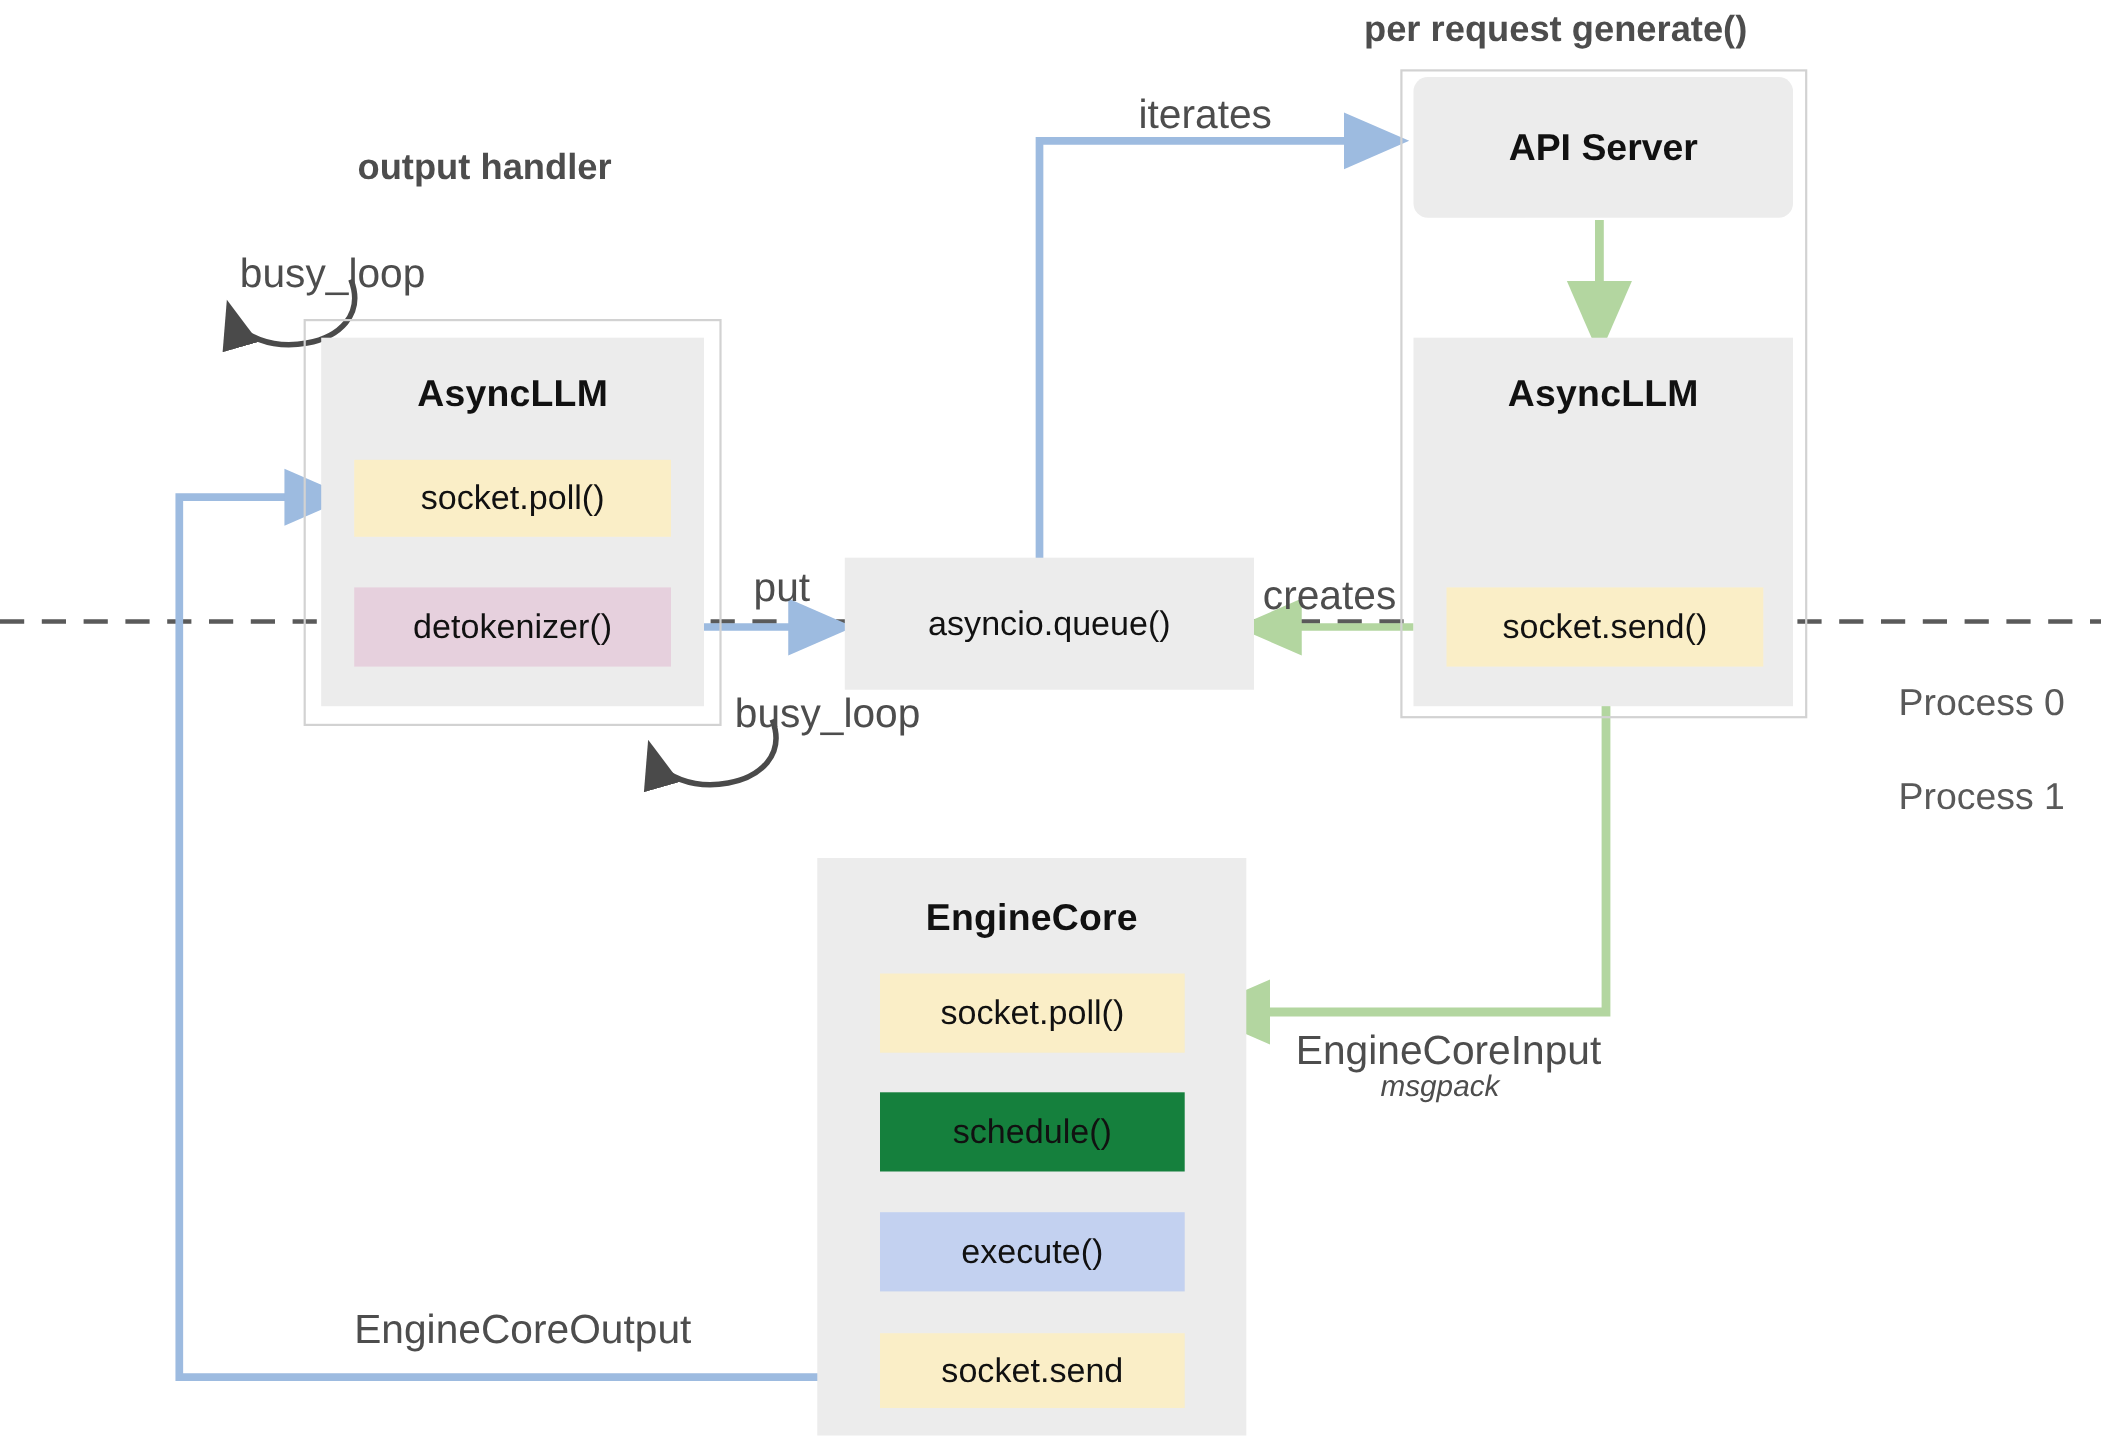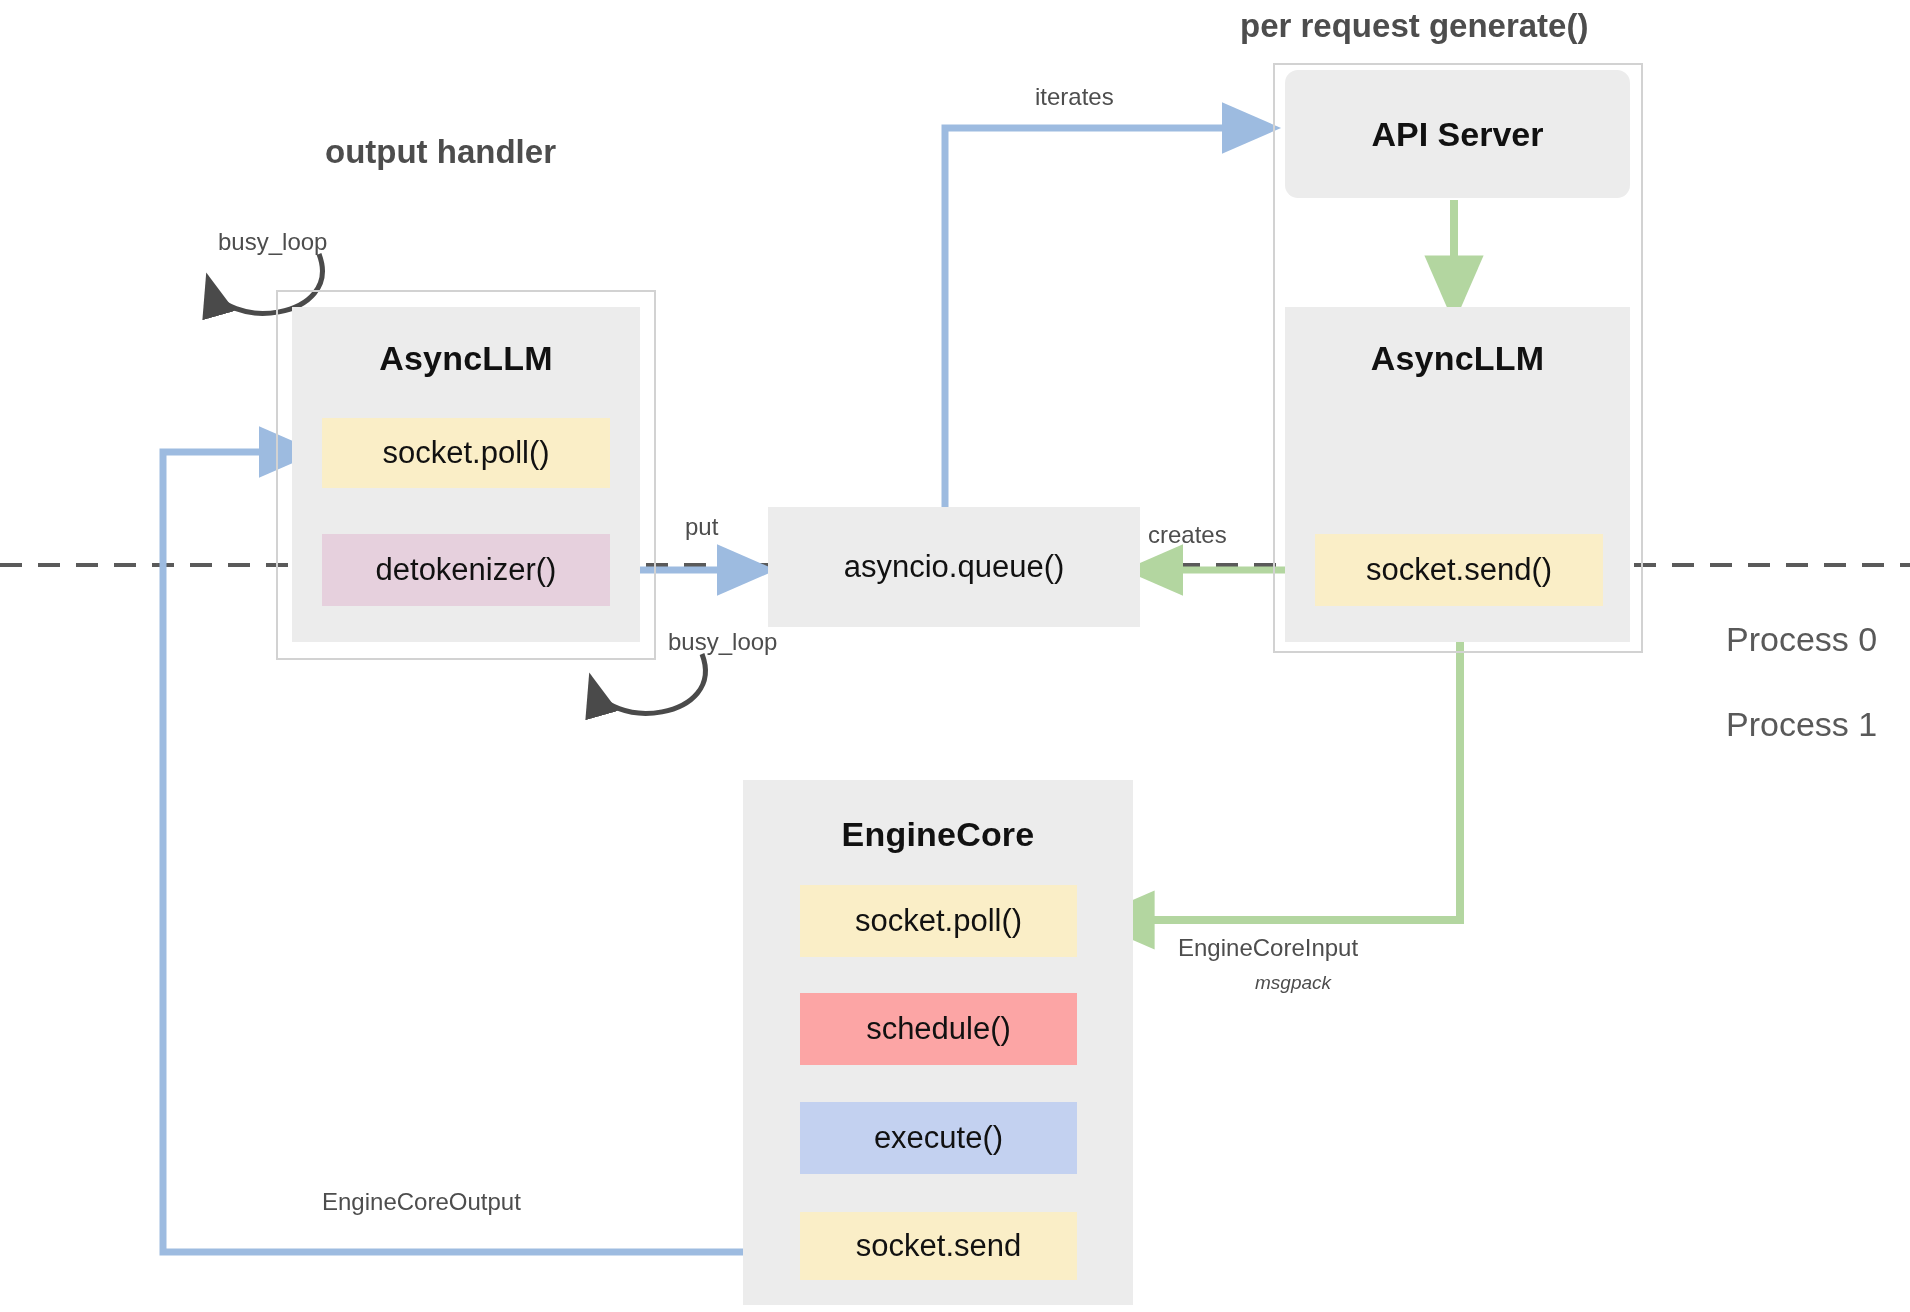--- a/index.html
+++ b/index.html
@@ -71,26 +71,26 @@
   
   .section-heading {
     position: absolute;
     font-weight: bold;
     font-size: 33px;
     color: #4d4d4d;
     white-space: nowrap;
   }
   .edge-label {
     position: absolute;
-    font-size: 24px;
+    font-size: 37px;
     color: #4d4d4d;
     white-space: nowrap;
   }
   .edge-label.small-italic {
-    font-size: 19px;
+    font-size: 27px;
     font-style: italic;
   }
   .process-label {
     position: absolute;
     font-size: 34px;
     color: #595959;
     white-space: nowrap;
   }
 </style>
 </head>
@@ -181,21 +181,21 @@
   <div class="unit-box" style="left:743px; top:780px; width:390px; height:525px;">
     <div class="unit-title" style="top:35px;">EngineCore</div>
   </div>
 
   <div class="edge-label" style="left:668px; top:628px;">busy_loop</div>
 
   <div class="method-box" style="left:800px; top:885px; width:277px; height:72px; background:#faeec7;">
     <span>socket.poll()</span>
   </div>
 
-  <div class="method-box" style="left:800px; top:993px; width:277px; height:72px; background:#fca5a5;">
+  <div class="method-box" style="left:800px; top:993px; width:277px; height:72px; background:#15803d;">
     <span>schedule()</span>
   </div>
 
   <div class="method-box" style="left:800px; top:1102px; width:277px; height:72px; background:#c3d1f0;">
     <span>execute()</span>
   </div>
 
   <div class="method-box" style="left:800px; top:1212px; width:277px; height:68px; background:#faeec7;">
     <span>socket.send</span>
   </div>

